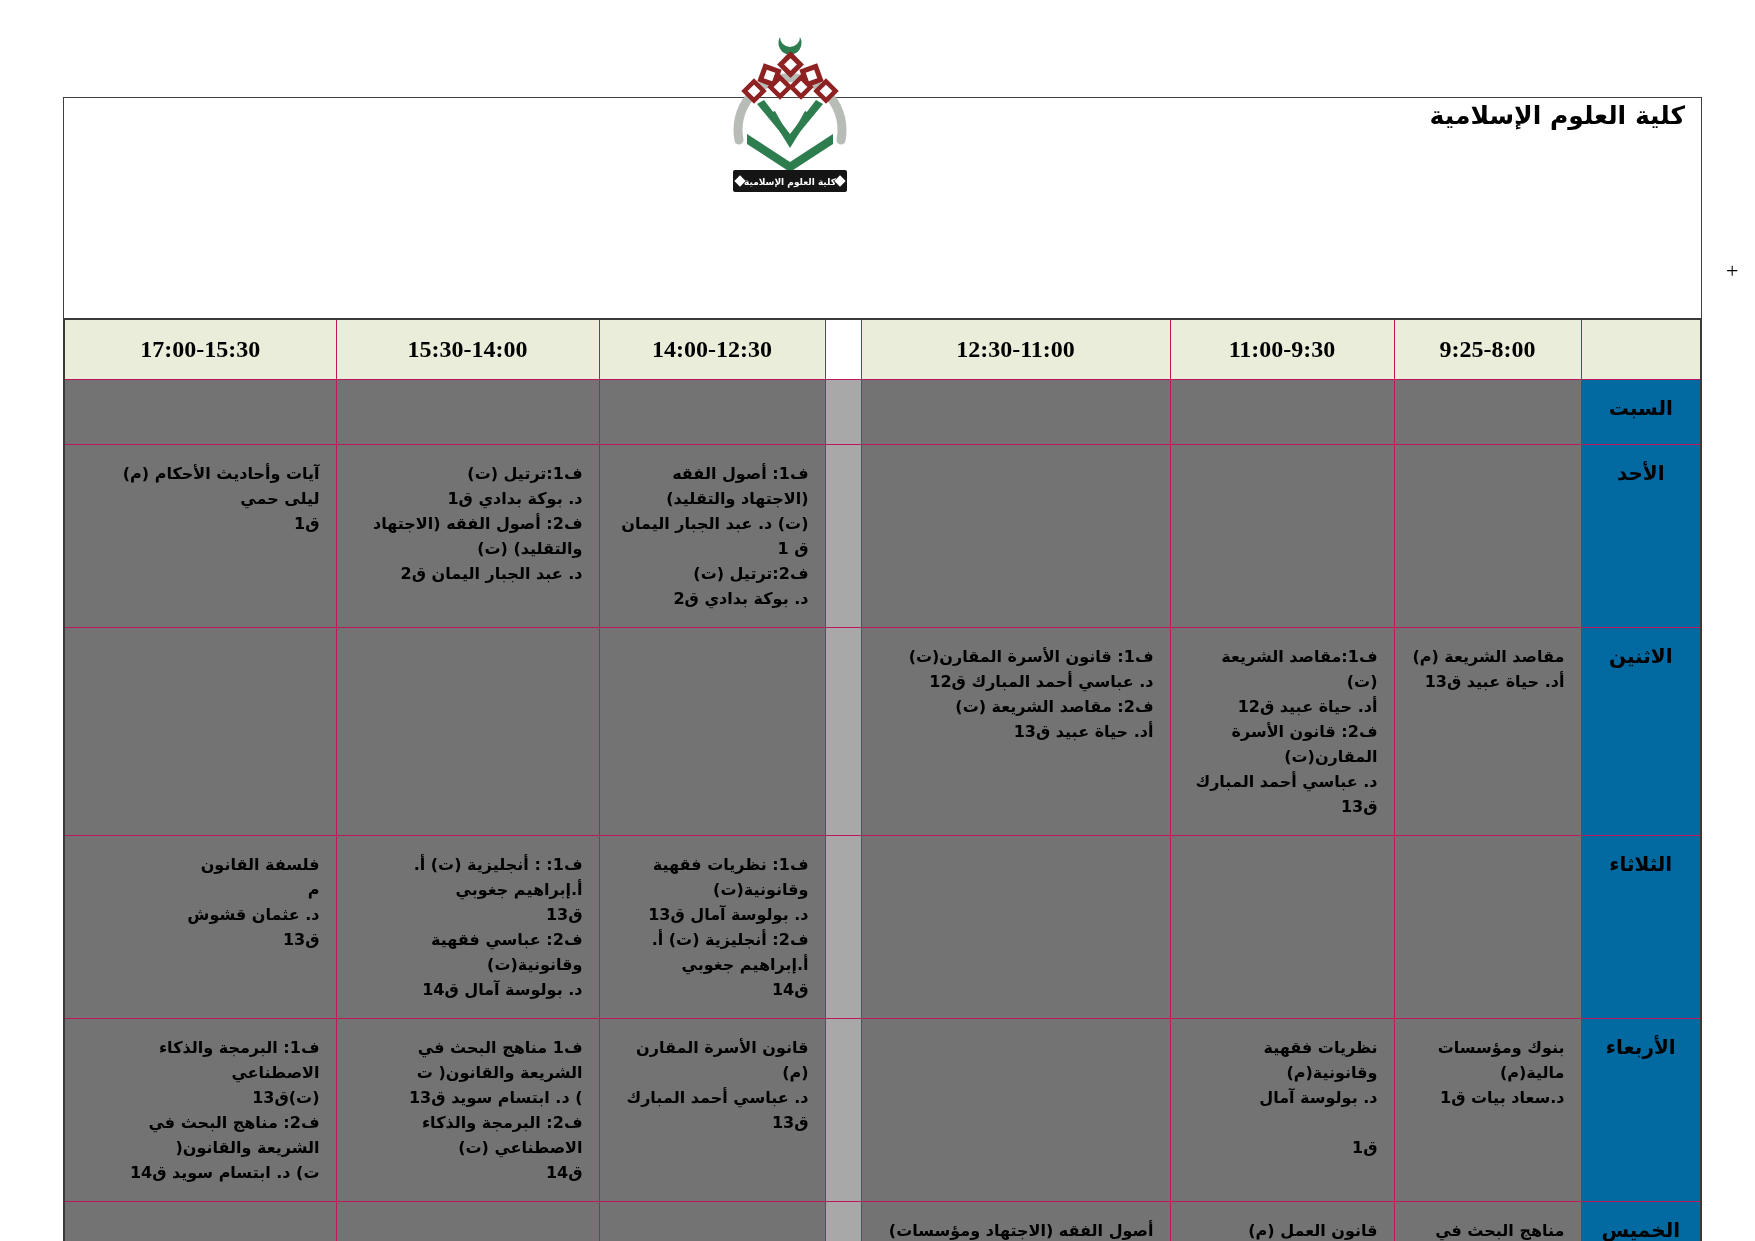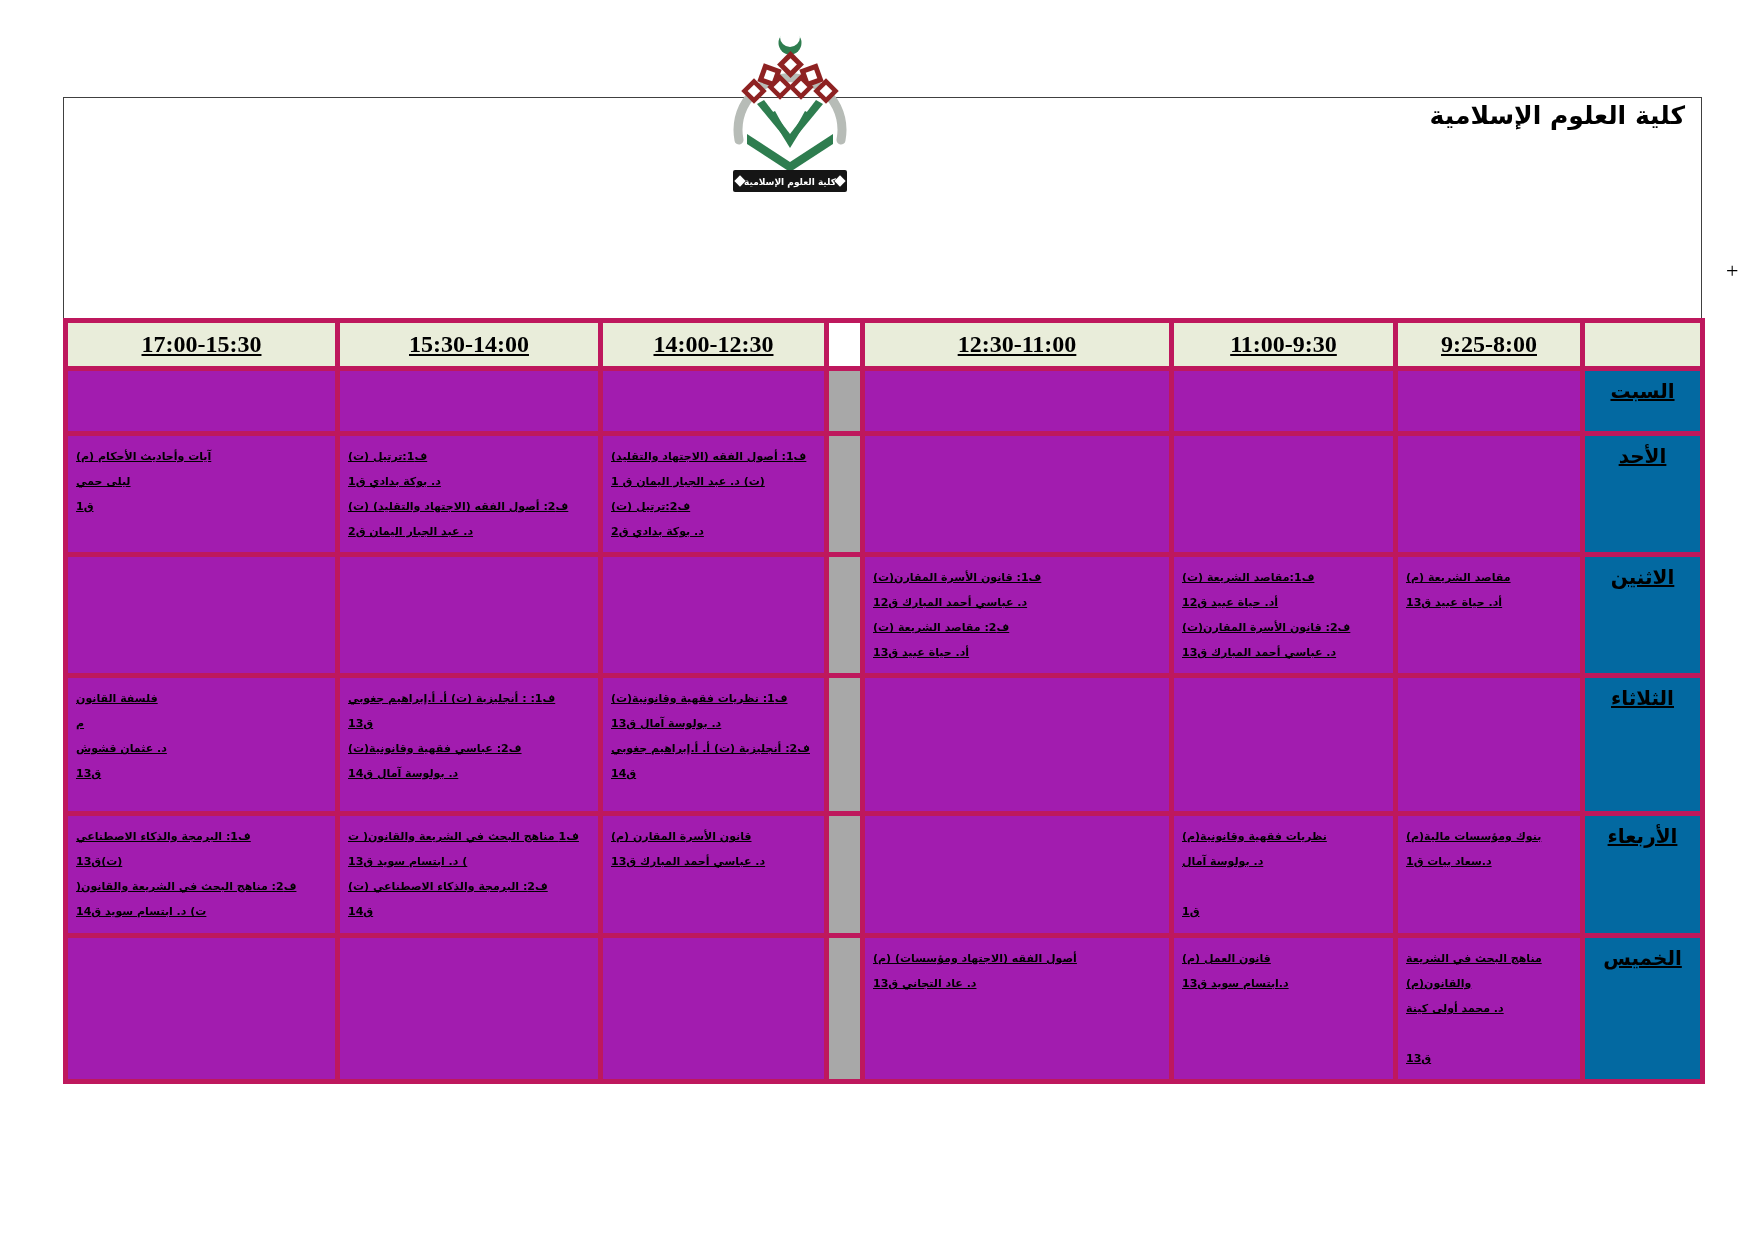--- a/index.html
+++ b/index.html
@@ -15,28 +15,28 @@
   .plus-mark{position:absolute;top:258px;left:1726px;font-size:22px;
         font-family:"Liberation Serif",serif;}
   
   .topbox{position:absolute;left:63px;top:97px;width:1637px;height:221px;
         border:1px solid #404040;border-bottom:none;}
   
   .logo{position:absolute;left:705px;top:22px;width:170px;height:172px;}
   
   table.tt{position:absolute;left:63px;top:318px;width:1637px;border-collapse:collapse;
         table-layout:fixed;border:2px solid #3a3a3a;direction:rtl;}
-  table.tt td{border:5px solid #be185d;vertical-align:top;padding:8px;overflow:hidden;text-decoration:underline;}
+  table.tt td{border:1px solid #be185d;vertical-align:top;padding:16px;overflow:hidden;}
   td.hdr{background:#e9edda;text-align:center;vertical-align:middle;
         font-family:"Liberation Serif",serif;font-weight:bold;font-size:24px;direction:ltr;}
   td.hdr-sep{background:#ffffff;}
   td.day{background:#0369a1;text-align:center;font-size:20px;font-weight:bold;
         padding-top:3px;}
   td.sep{background:#a8a8a8;}
-  td.slot{background:#a21caf;text-align:left;font-size:11px;font-weight:bold;
+  td.slot{background:#737373;text-align:right;font-size:16px;font-weight:bold;
         line-height:25px;white-space:pre-line;padding-top:5px;direction:rtl;}
 </style>
 </head>
 <body>
 
 <div id="page">
 
   <div class="dept">
     <div>كلية العلوم الإسلامية</div>
   </div>

